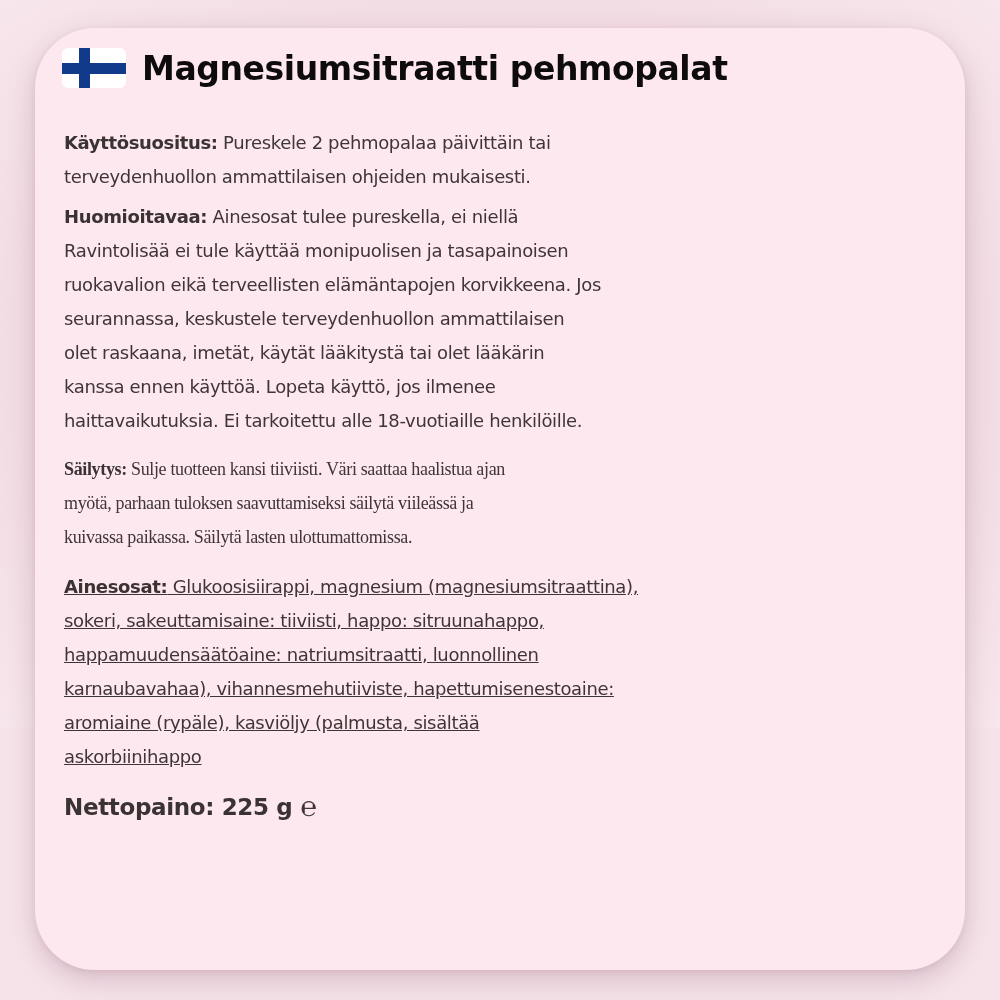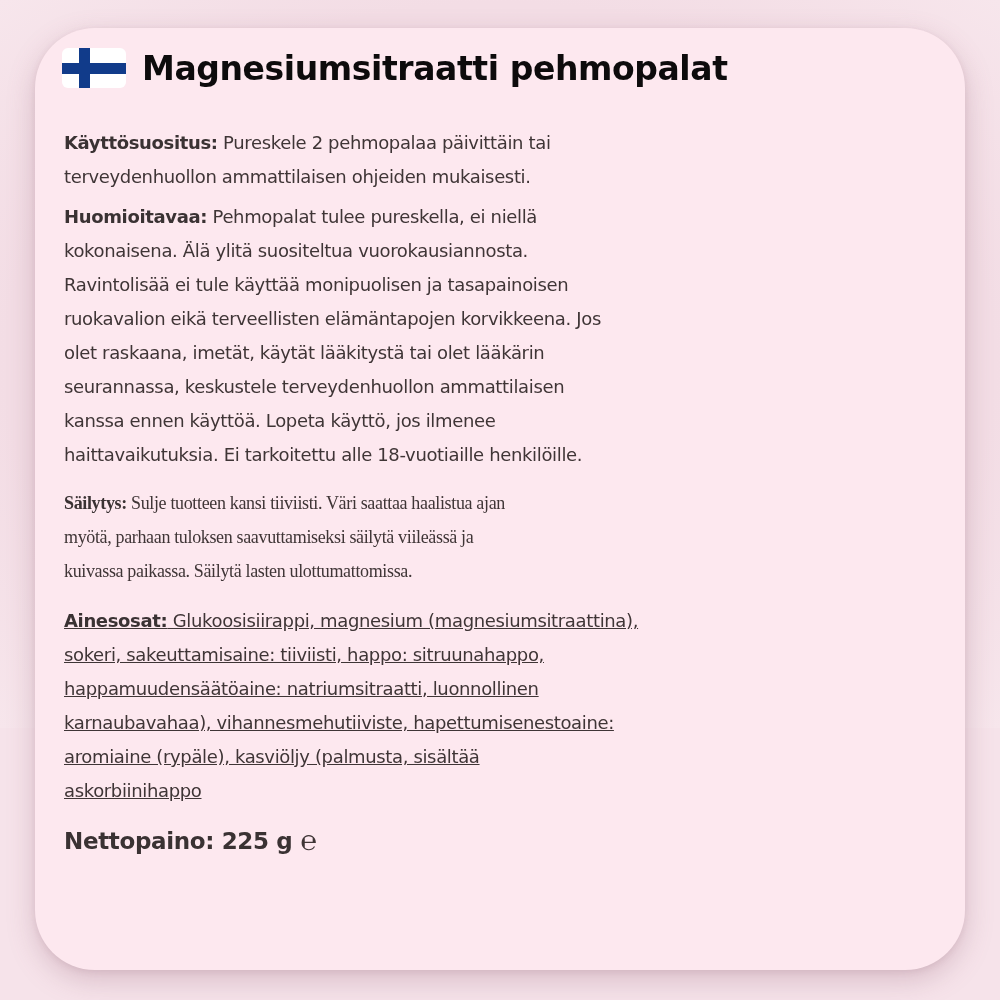--- a/index.html
+++ b/index.html
@@ -122,26 +122,25 @@
     </div>
 
     <div class="body">
 
       <p class="section sec-usage">
         <span class="line"><span class="label">Käyttösuositus:</span><span> Pureskele 2 pehmopalaa päivittäin tai</span></span>
         <span class="line">terveydenhuollon ammattilaisen ohjeiden mukaisesti.</span>
       </p>
 
       <p class="section sec-notice">
-        <span class="line"><span class="label">Huomioitavaa:</span><span> Pehmopalat tulee pureskella, ei niellä</span></span>
-        <span class="line">kokonaisena. Älä ylitä suositeltua vuorokausiannosta.</span>
+        <span class="line"><span class="label">Huomioitavaa:</span><span> Ainesosat tulee pureskella, ei niellä</span></span>
         <span class="line">Ravintolisää ei tule käyttää monipuolisen ja tasapainoisen</span>
         <span class="line">ruokavalion eikä terveellisten elämäntapojen korvikkeena. Jos</span>
+        <span class="line">seurannassa, keskustele terveydenhuollon ammattilaisen</span>
         <span class="line">olet raskaana, imetät, käytät lääkitystä tai olet lääkärin</span>
-        <span class="line">seurannassa, keskustele terveydenhuollon ammattilaisen</span>
         <span class="line">kanssa ennen käyttöä. Lopeta käyttö, jos ilmenee</span>
         <span class="line">haittavaikutuksia. Ei tarkoitettu alle 18-vuotiaille henkilöille.</span>
       </p>
 
       <p class="section sec-storage">
         <span class="line"><span class="label">Säilytys:</span><span> Sulje tuotteen kansi tiiviisti. Väri saattaa haalistua ajan</span></span>
         <span class="line">myötä, parhaan tuloksen saavuttamiseksi säilytä viileässä ja</span>
         <span class="line">kuivassa paikassa. Säilytä lasten ulottumattomissa.</span>
       </p>
 

